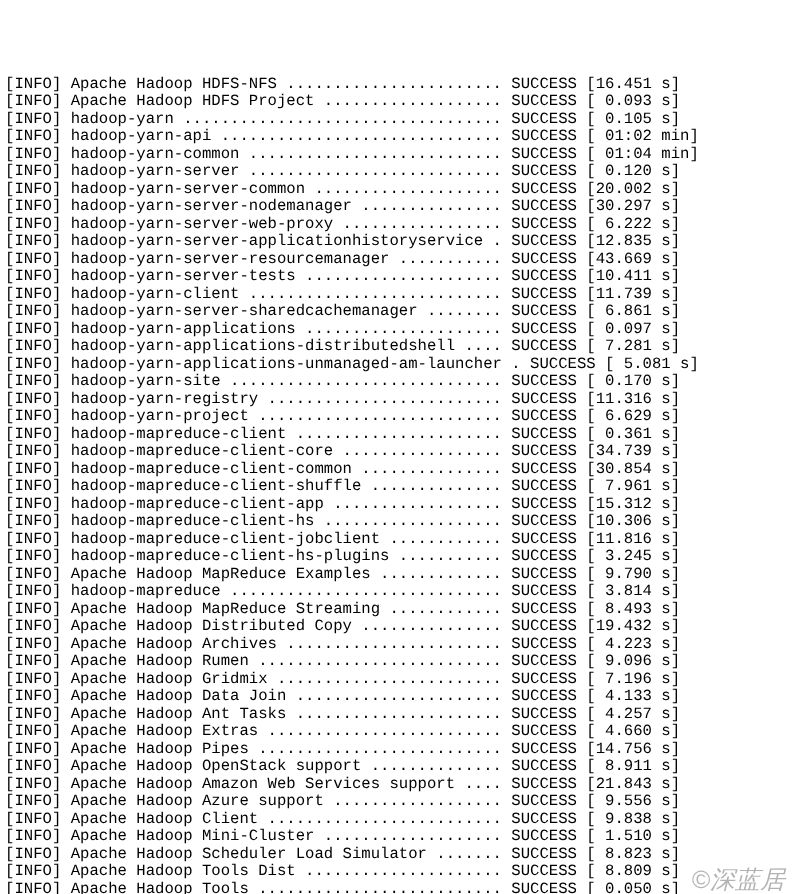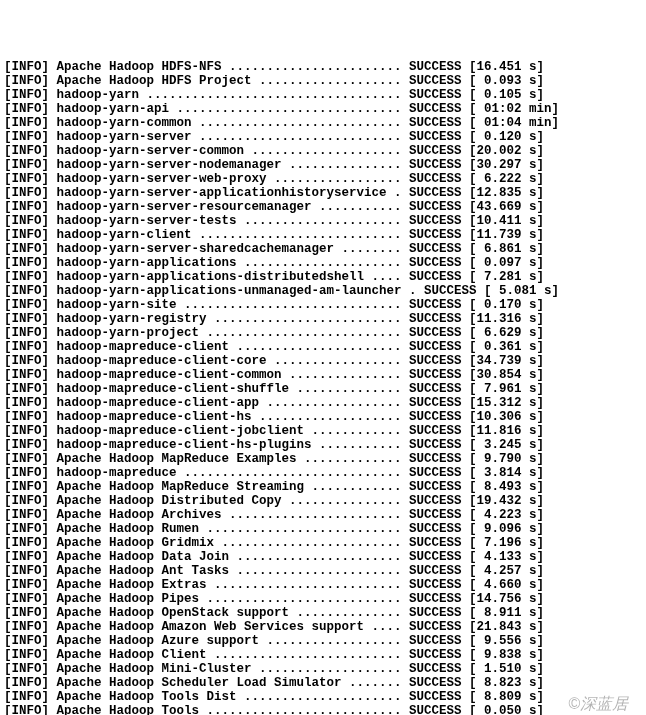--- a/index.html
+++ b/index.html
@@ -7,28 +7,28 @@
     padding: 4px;
     background: #fff;
     font-family: "Courier New", monospace;
     font-size: 12.5px;
     line-height: 14px;
     color: #000;
     white-space: pre;
     width: 646px;
     box-sizing: border-box;
   }
-  .line { display: block; font-weight: bold; }
+  .line { display: block; }
   .watermark {
     position: fixed;
     right: 18px;
     bottom: 4px;
     color: rgba(0,0,0,0.3);
     font-family: sans-serif;
-    font-size: 16px;
+    font-size: 20px;
     font-style: italic;
   }
 </style>
 </head>
 <body>
 
 
 
 <div id="log"><span class="line">[INFO] Apache Hadoop HDFS-NFS ....................... SUCCESS [16.451 s]</span><span class="line">[INFO] Apache Hadoop HDFS Project ................... SUCCESS [ 0.093 s]</span><span class="line">[INFO] hadoop-yarn .................................. SUCCESS [ 0.105 s]</span><span class="line">[INFO] hadoop-yarn-api .............................. SUCCESS [ 01:02 min]</span><span class="line">[INFO] hadoop-yarn-common ........................... SUCCESS [ 01:04 min]</span><span class="line">[INFO] hadoop-yarn-server ........................... SUCCESS [ 0.120 s]</span><span class="line">[INFO] hadoop-yarn-server-common .................... SUCCESS [20.002 s]</span><span class="line">[INFO] hadoop-yarn-server-nodemanager ............... SUCCESS [30.297 s]</span><span class="line">[INFO] hadoop-yarn-server-web-proxy ................. SUCCESS [ 6.222 s]</span><span class="line">[INFO] hadoop-yarn-server-applicationhistoryservice . SUCCESS [12.835 s]</span><span class="line">[INFO] hadoop-yarn-server-resourcemanager ........... SUCCESS [43.669 s]</span><span class="line">[INFO] hadoop-yarn-server-tests ..................... SUCCESS [10.411 s]</span><span class="line">[INFO] hadoop-yarn-client ........................... SUCCESS [11.739 s]</span><span class="line">[INFO] hadoop-yarn-server-sharedcachemanager ........ SUCCESS [ 6.861 s]</span><span class="line">[INFO] hadoop-yarn-applications ..................... SUCCESS [ 0.097 s]</span><span class="line">[INFO] hadoop-yarn-applications-distributedshell .... SUCCESS [ 7.281 s]</span><span class="line">[INFO] hadoop-yarn-applications-unmanaged-am-launcher . SUCCESS [ 5.081 s]</span><span class="line">[INFO] hadoop-yarn-site ............................. SUCCESS [ 0.170 s]</span><span class="line">[INFO] hadoop-yarn-registry ......................... SUCCESS [11.316 s]</span><span class="line">[INFO] hadoop-yarn-project .......................... SUCCESS [ 6.629 s]</span><span class="line">[INFO] hadoop-mapreduce-client ...................... SUCCESS [ 0.361 s]</span><span class="line">[INFO] hadoop-mapreduce-client-core ................. SUCCESS [34.739 s]</span><span class="line">[INFO] hadoop-mapreduce-client-common ............... SUCCESS [30.854 s]</span><span class="line">[INFO] hadoop-mapreduce-client-shuffle .............. SUCCESS [ 7.961 s]</span><span class="line">[INFO] hadoop-mapreduce-client-app .................. SUCCESS [15.312 s]</span><span class="line">[INFO] hadoop-mapreduce-client-hs ................... SUCCESS [10.306 s]</span><span class="line">[INFO] hadoop-mapreduce-client-jobclient ............ SUCCESS [11.816 s]</span><span class="line">[INFO] hadoop-mapreduce-client-hs-plugins ........... SUCCESS [ 3.245 s]</span><span class="line">[INFO] Apache Hadoop MapReduce Examples ............. SUCCESS [ 9.790 s]</span><span class="line">[INFO] hadoop-mapreduce ............................. SUCCESS [ 3.814 s]</span><span class="line">[INFO] Apache Hadoop MapReduce Streaming ............ SUCCESS [ 8.493 s]</span><span class="line">[INFO] Apache Hadoop Distributed Copy ............... SUCCESS [19.432 s]</span><span class="line">[INFO] Apache Hadoop Archives ....................... SUCCESS [ 4.223 s]</span><span class="line">[INFO] Apache Hadoop Rumen .......................... SUCCESS [ 9.096 s]</span><span class="line">[INFO] Apache Hadoop Gridmix ........................ SUCCESS [ 7.196 s]</span><span class="line">[INFO] Apache Hadoop Data Join ...................... SUCCESS [ 4.133 s]</span><span class="line">[INFO] Apache Hadoop Ant Tasks ...................... SUCCESS [ 4.257 s]</span><span class="line">[INFO] Apache Hadoop Extras ......................... SUCCESS [ 4.660 s]</span><span class="line">[INFO] Apache Hadoop Pipes .......................... SUCCESS [14.756 s]</span><span class="line">[INFO] Apache Hadoop OpenStack support .............. SUCCESS [ 8.911 s]</span><span class="line">[INFO] Apache Hadoop Amazon Web Services support .... SUCCESS [21.843 s]</span><span class="line">[INFO] Apache Hadoop Azure support .................. SUCCESS [ 9.556 s]</span><span class="line">[INFO] Apache Hadoop Client ......................... SUCCESS [ 9.838 s]</span><span class="line">[INFO] Apache Hadoop Mini-Cluster ................... SUCCESS [ 1.510 s]</span><span class="line">[INFO] Apache Hadoop Scheduler Load Simulator ....... SUCCESS [ 8.823 s]</span><span class="line">[INFO] Apache Hadoop Tools Dist ..................... SUCCESS [ 8.809 s]</span><span class="line">[INFO] Apache Hadoop Tools .......................... SUCCESS [ 0.050 s]</span></div>
 <div class="watermark">©深蓝居</div>

